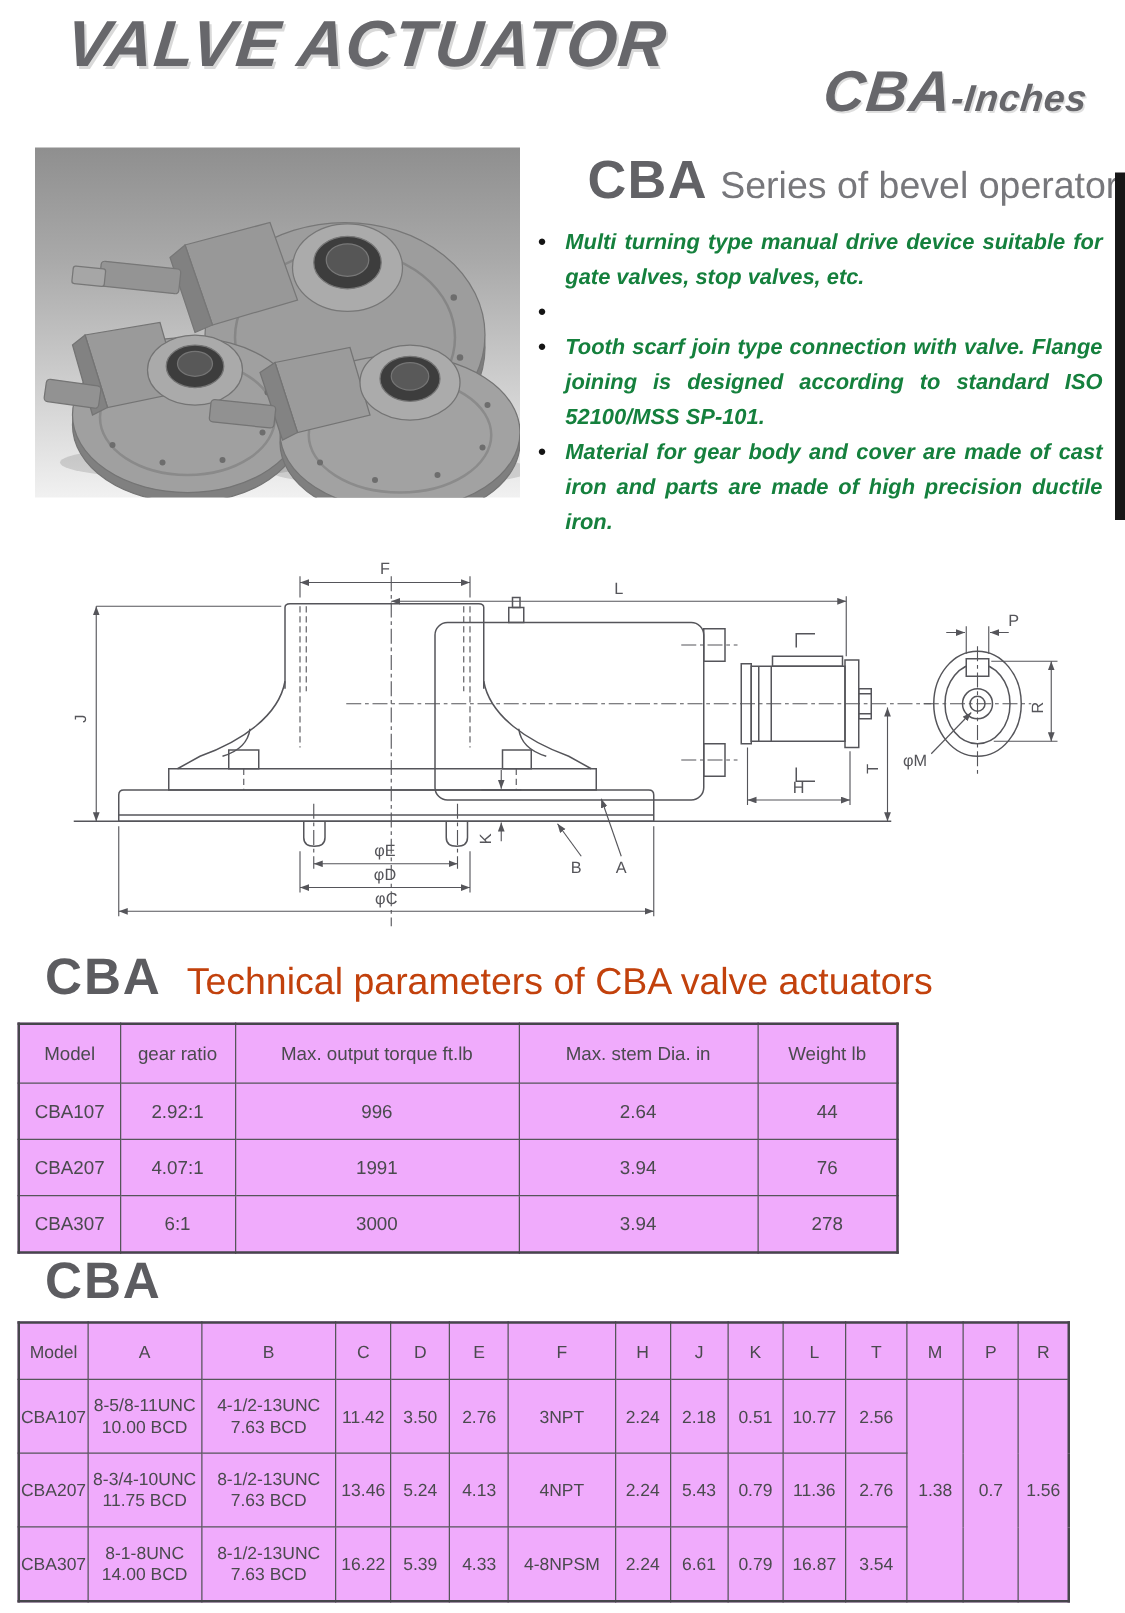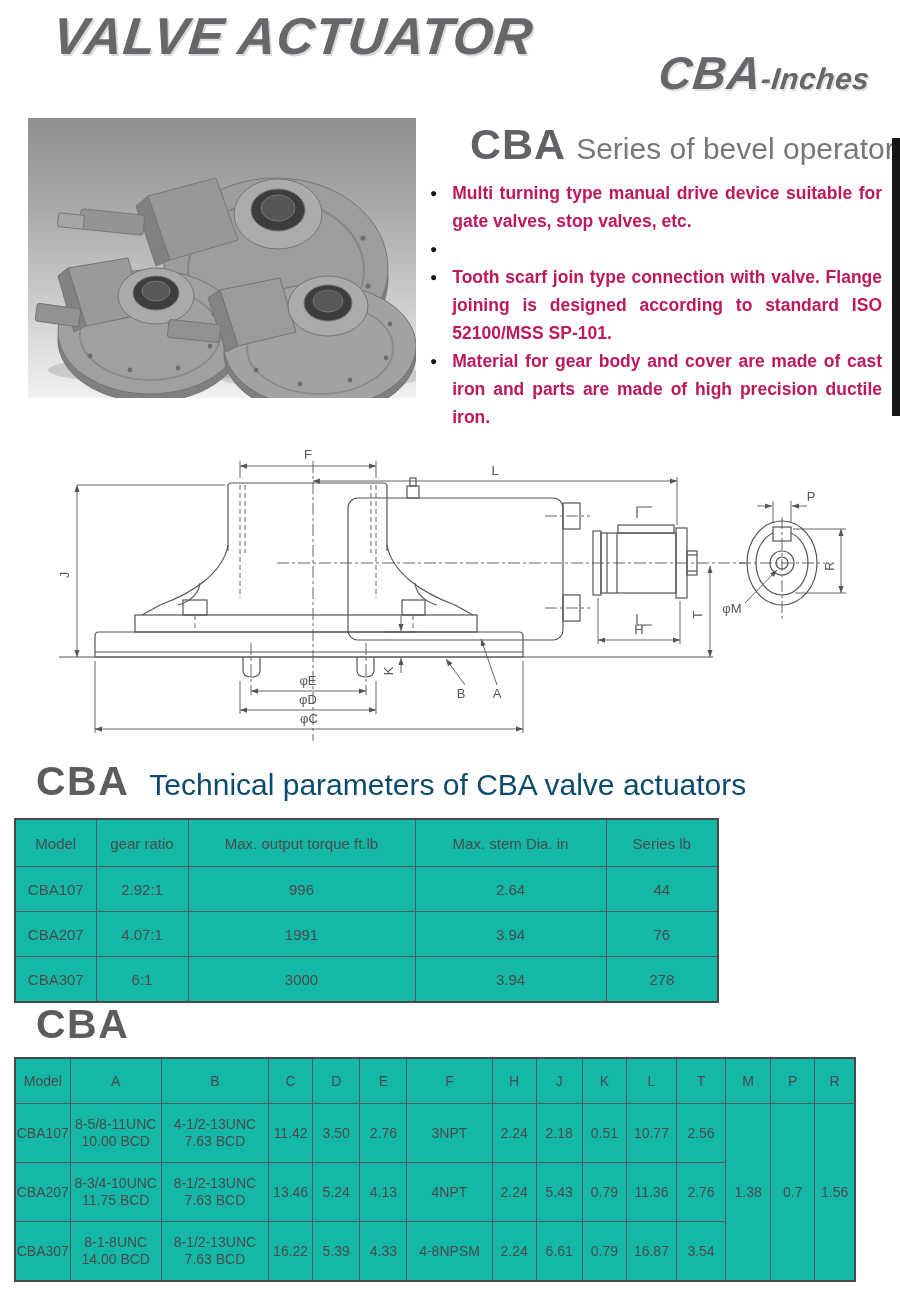--- a/index.html
+++ b/index.html
@@ -22,37 +22,37 @@
   .photo svg{display:block;}
 
   
   .right-col{position:absolute;left:428px;top:120px;width:466px;}
   .series-heading{display:flex;align-items:baseline;gap:10px;padding-left:42px;}
   .series-brand{font-size:43px;font-weight:bold;color:#626266;letter-spacing:1px;}
   .series-text{font-size:30px;color:#77777b;white-space:nowrap;}
   .bullets{list-style:none;margin:10px 0 0 0;padding:0 12px 0 2px;}
   .bullets li{display:flex;gap:15px;}
   .bullets .dot{font-size:12px;line-height:28px;color:#141414;flex:0 0 auto;}
-  .bullets .btext{font-size:17.5px;font-weight:bold;color:#be185d;line-height:28px;text-align:justify;}
+  .bullets .btext{font-size:17.5px;font-weight:bold;color:#15803d;line-height:28px;text-align:justify;font-style:italic;}
 
   .black-strip{position:absolute;left:892px;top:138px;width:8px;height:278px;background:#171717;}
 
   
   .drawing{position:absolute;left:45px;top:433px;width:855px;height:327px;}
   .drawing text{font-size:13px;fill:#55555a;font-family:"Liberation Sans",sans-serif;}
 
   
   .sec-heading{position:absolute;display:flex;align-items:baseline;gap:20px;white-space:nowrap;}
   .sec-heading.h1{left:36px;top:758px;}
   .sec-heading.h2{left:36px;top:1001px;}
   .sec-brand{font-size:41px;font-weight:bold;color:#5c5c60;letter-spacing:1.5px;}
-  .sec-text{font-size:30px;color:#0c4a6e;}
-
-  
-  table{border-collapse:collapse;position:absolute;background:#14b8a6;table-layout:fixed;}
+  .sec-text{font-size:30px;color:#c2410c;}
+
+  
+  table{border-collapse:collapse;position:absolute;background:#f0abfc;table-layout:fixed;}
   td{border:1px solid #55555a;text-align:center;vertical-align:middle;color:#4a4a4e;padding:0;}
   table.t1{left:14px;top:818px;width:704px;border:2px solid #46464b;font-size:15px;}
   .t1 tr.hrow td{height:46px;}
   .t1 tr.drow td{height:44px;}
   table.t2{left:14px;top:1057px;width:842px;border:2px solid #46464b;font-size:14px;}
   .t2 tr.hrow td{height:44px;}
   .t2 tr.drow td{height:58px;}
   .ab{line-height:17px;font-size:14px;}
 </style>
 </head>
@@ -292,21 +292,21 @@
         <col style="width:227px">
         <col style="width:191px">
         <col style="width:112px">
       </colgroup>
     <tbody>
         <tr class="hrow">
       <td>Model</td>
       <td>gear ratio</td>
       <td>Max. output torque ft.lb</td>
       <td>Max. stem Dia. in</td>
-      <td>Series lb</td>
+      <td>Weight lb</td>
     </tr>
     <tr class="drow">
       <td>CBA107</td>
       <td>2.92:1</td>
       <td>996</td>
       <td>2.64</td>
       <td>44</td>
     </tr>
     <tr class="drow">
       <td>CBA207</td>

